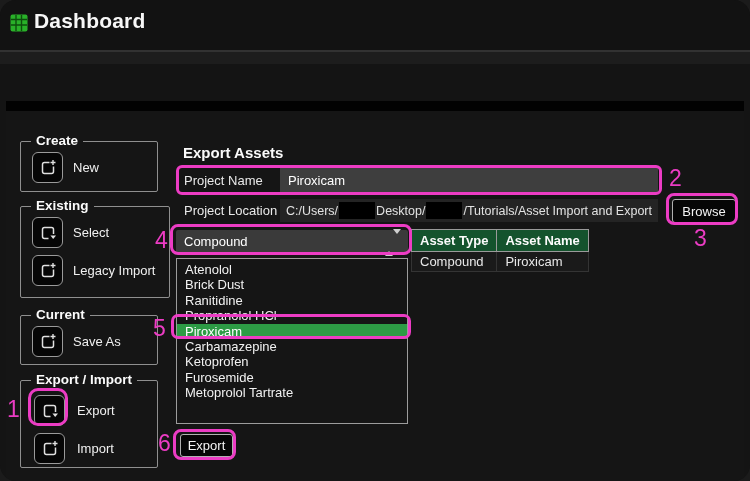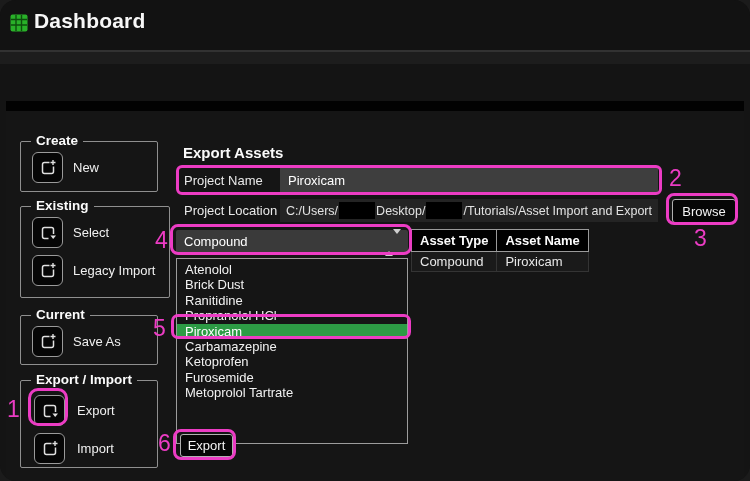--- a/index.html
+++ b/index.html
@@ -53,28 +53,28 @@
 
   .asset-select { position:absolute; left:170px; top:119px; width:232px; height:23px;
     background:#3a3a3a; border-radius:2px; display:flex; align-items:center; cursor:pointer; }
   .asset-select .sel-text { font-size:13px; color:#ffffff; padding-left:8px; }
   .spinner { position:absolute; right:7px; top:4px; }
   .spinner .up { width:0; height:0; border-left:4px solid transparent; border-right:4px solid transparent;
     border-bottom:5px solid #cfcfcf; margin-bottom:3px; }
   .spinner .down { width:0; height:0; border-left:4px solid transparent; border-right:4px solid transparent;
     border-top:5px solid #cfcfcf; }
 
-  .list-box { position:absolute; left:170px; top:147px; width:232px; height:186px;
+  .list-box { position:absolute; left:170px; top:147px; width:232px; height:166px;
     border:1px solid #9c9c9c; background:#151515; padding-top:3px; overflow:hidden; }
   .list-option { height:15.4px; line-height:15.4px; font-size:13px; color:#f2f2f2; padding-left:8px; cursor:pointer; white-space:nowrap; }
   .list-option.selected { background:#2d9b45; color:#ffffff; }
 
   
   .asset-table { position:absolute; left:405px; top:118px; border-collapse:collapse; }
-  .asset-table th { border:1px solid #9a9a9a; background:#000000; color:#fbfbfb;
+  .asset-table th { border:1px solid #9a9a9a; background:#14532d; color:#fbfbfb;
     font-size:13px; font-weight:bold; padding:3px 8px; text-align:left; }
   .asset-table td { border:1px solid #343434; background:#1a1a1a; color:#e8e8e8;
     font-size:13px; padding:2px 8px; text-align:left; }
 
   .export-btn { position:absolute; left:174px; top:323px; width:53px; height:23px;
     background:#060606; border:1px solid #b0b0b0; border-radius:3px; color:#f3f3f3;
     font-size:13px; font-family:"Liberation Sans",sans-serif; cursor:pointer; }
 
   
   .ann-ring { position:absolute; border:3px solid #ec3cc4; border-radius:8px; pointer-events:none; background:transparent; z-index:5; }

